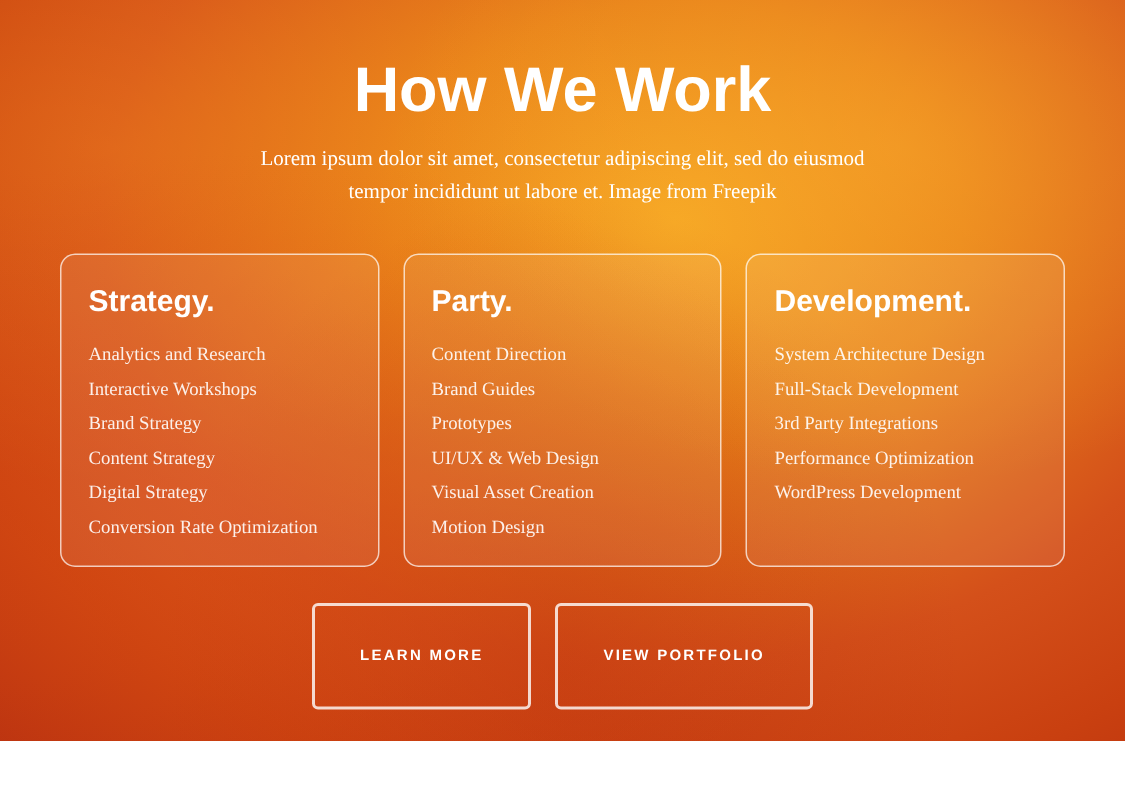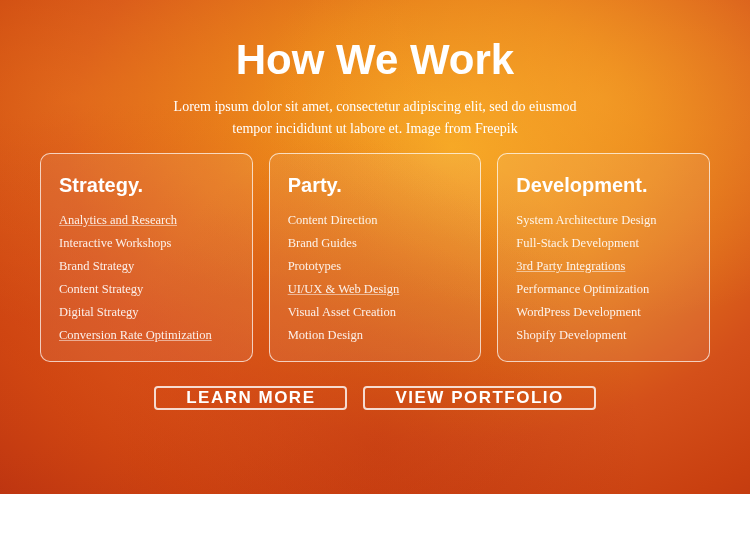--- a/index.html
+++ b/index.html
@@ -44,21 +44,21 @@
       font-family: 'Arial Black', 'Arial', sans-serif;
       position: relative;
       z-index: 1;
     }
 
     .subtitle {
       font-size: 14px;
       color: #fff;
       text-align: center;
       line-height: 1.6;
-      margin-bottom: 12px;
+      margin-bottom: 28px;
       position: relative;
       z-index: 1;
       max-width: 520px;
     }
 
     .subtitle a {
       color: #fff;
     }
 
     .cards-row {
@@ -93,36 +93,35 @@
       gap: 8px;
     }
 
     .card-list li {
       font-size: 12.5px;
       color: rgba(255, 255, 255, 0.9);
     }
 
     .card-list li a, .card-list li.link {
       color: rgba(255, 255, 255, 0.9);
-      text-decoration: underline;
       text-decoration-color: rgba(255,255,255,0.5);
       cursor: pointer;
       margin-top: 30px;
     }
 
     .buttons-row {
       display: flex;
       gap: 16px;
       position: relative;
       z-index: 1;
     }
 
     .btn {
-      padding: 0 30px;
-      font-size: 17px;
+      padding: 28px 30px;
+      font-size: 10px;
       font-weight: 700;
       letter-spacing: 1.5px;
       text-transform: uppercase;
       border-radius: 4px;
       cursor: pointer;
       font-family: 'Arial', sans-serif;
     }
 
     .btn-outline {
       background: transparent;
@@ -173,21 +172,20 @@
     </div>
 
     <div class="card">
       <div class="card-title">Development.</div>
       <ul class="card-list">
         <li>System Architecture Design</li>
         <li>Full-Stack Development</li>
         <li><a>3rd Party Integrations</a></li>
         <li>Performance Optimization</li>
         <li>WordPress Development</li>
-        <li>Shopify Development</li>
       </ul>
     </div>
   </div>
 
   <div class="buttons-row">
     <button class="btn btn-outline">LEARN MORE</button>
     <button class="btn btn-outline-filled">VIEW PORTFOLIO</button>
   </div>
 </div>
 

